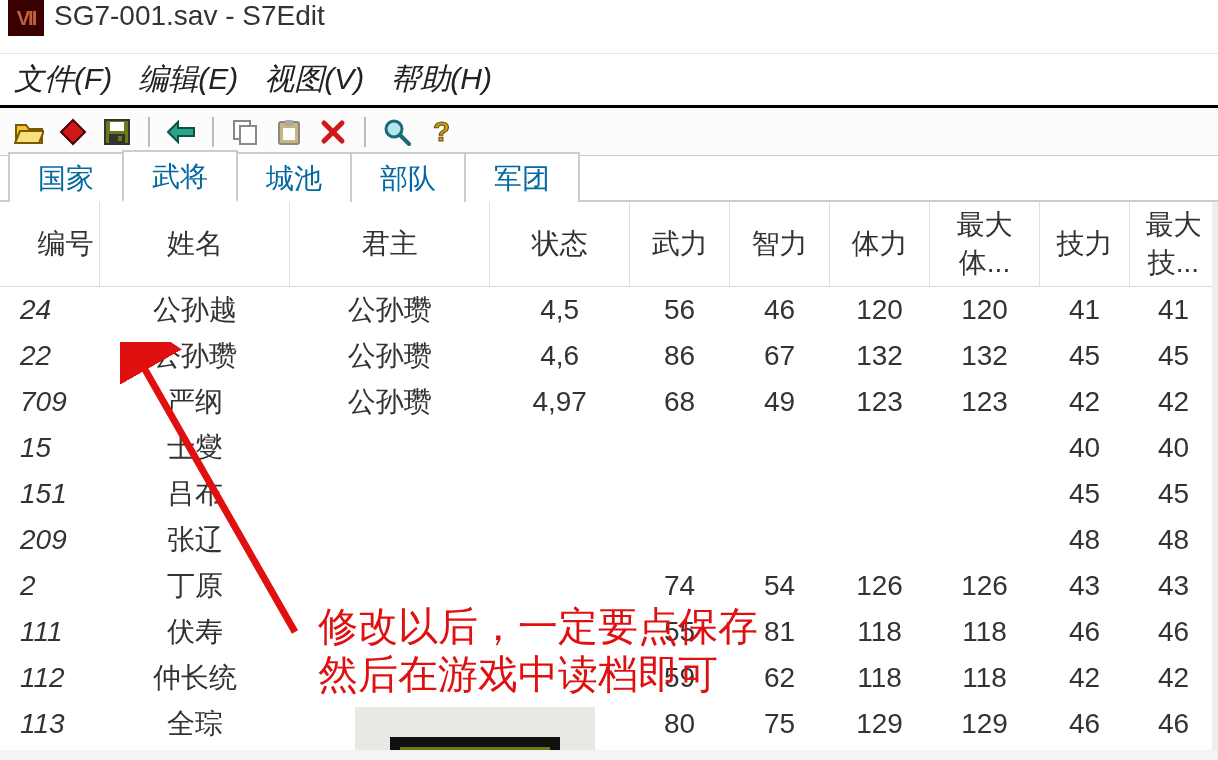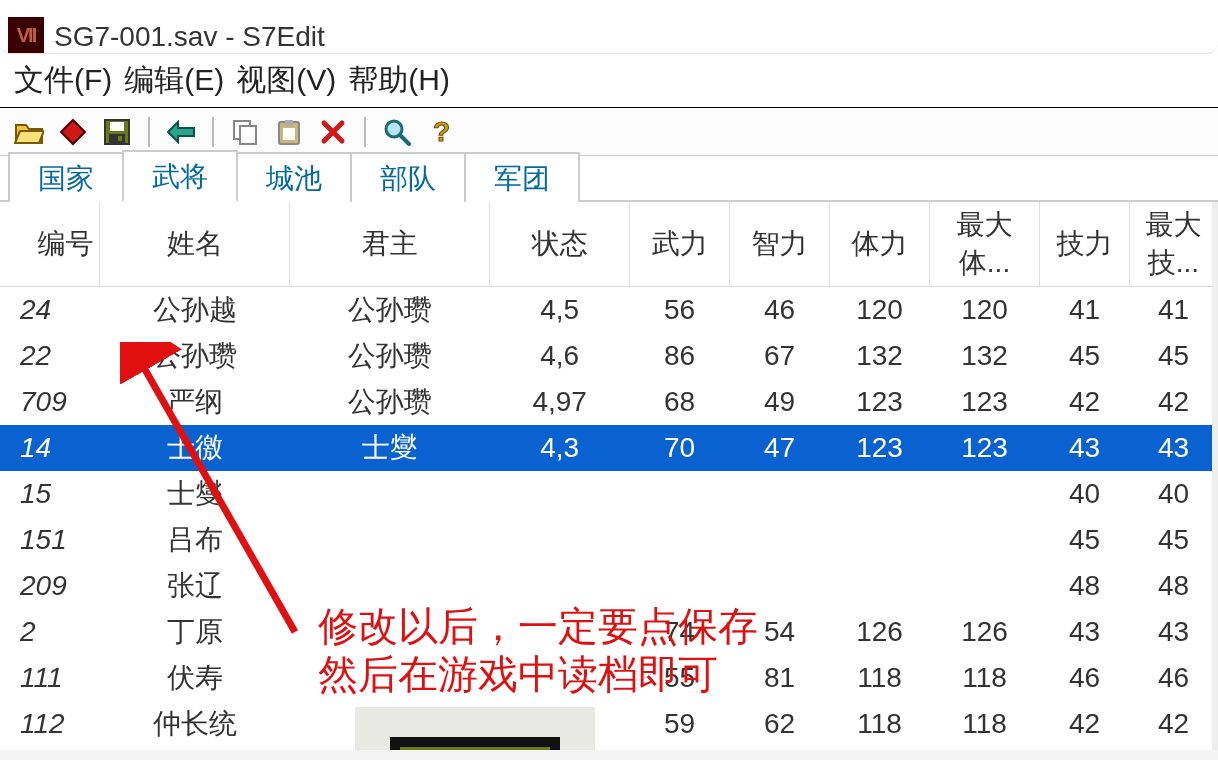--- a/index.html
+++ b/index.html
@@ -10,48 +10,48 @@
     background: #fff;
     overflow: hidden;
     font-size: 28px;
     color: #222;
   }
 
   
   .titlebar {
     height: 54px;
     display: flex;
-    align-items: flex-end;
+    align-items: flex-start;
     padding: 0 8px;
     background: #fff;
     border-bottom: 1px solid #e5e5e5;
-    border-radius: 11px;
   }
   .app-icon {
     width: 36px; height: 36px;
     margin-right: 10px;
     background: #3a0000;
     position: relative;
     display: inline-flex;
     align-items: center; justify-content: center;
     color: #c06040;
     font-weight: bold;
     font-size: 20px;
     letter-spacing: -2px;
   }
   .title-text { font-size: 28px; color: #333; }
 
   
   .menubar {
     height: 54px;
     display: flex;
     align-items: center;
-    gap: 12px;
+    gap: 26px;
     padding: 0 14px;
-    border-bottom: 1px solid #000000;
+    border-bottom: 3px solid #000000;
+    font-style: italic;
   }
   .menu-item { font-size: 30px; color: #222; cursor: default; }
 
   
   .toolbar {
     height: 48px;
     display: flex;
     align-items: center;
     padding-left: 10px;
     gap: 6px;
@@ -326,32 +326,20 @@
           <td>严纲</td>
           <td>公孙瓒</td>
           <td>4,97</td>
           <td>68</td>
           <td>49</td>
           <td>123</td>
           <td>123</td>
           <td>42</td>
           <td>42</td>
         </tr>
-        <tr class="sel">
-          <td class="left">14</td>
-          <td>士徼</td>
-          <td>士燮</td>
-          <td>4,3</td>
-          <td>70</td>
-          <td>47</td>
-          <td>123</td>
-          <td>123</td>
-          <td>43</td>
-          <td>43</td>
-        </tr>
         <tr>
           <td class="left">15</td>
           <td>士燮</td>
           <td></td>
           <td></td>
           <td></td>
           <td></td>
           <td></td>
           <td></td>
           <td>40</td>

